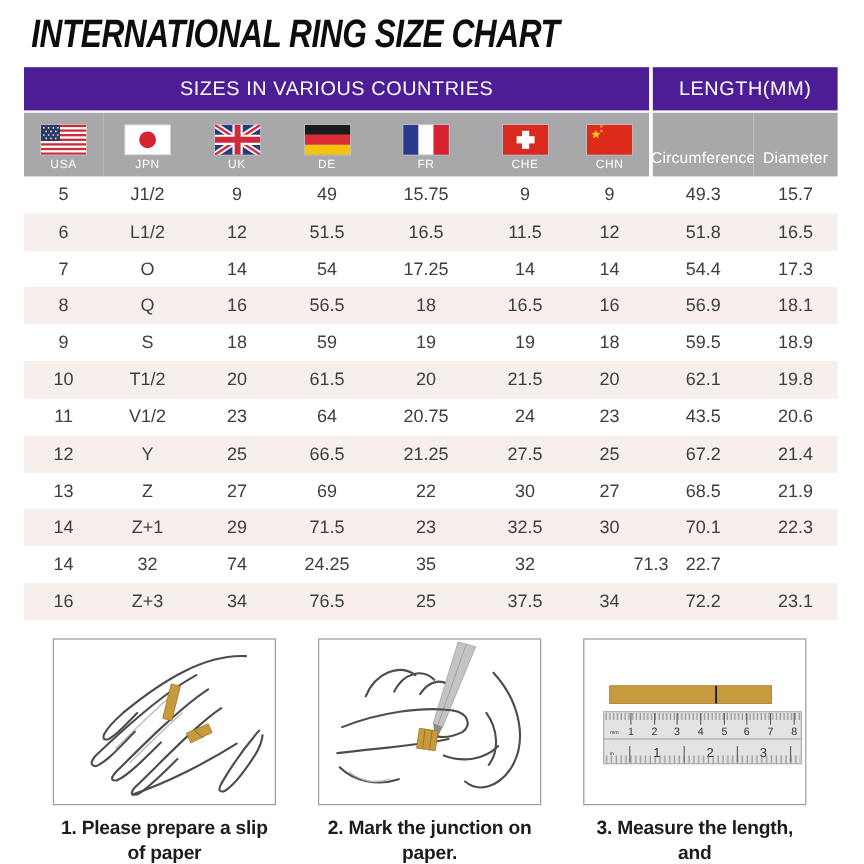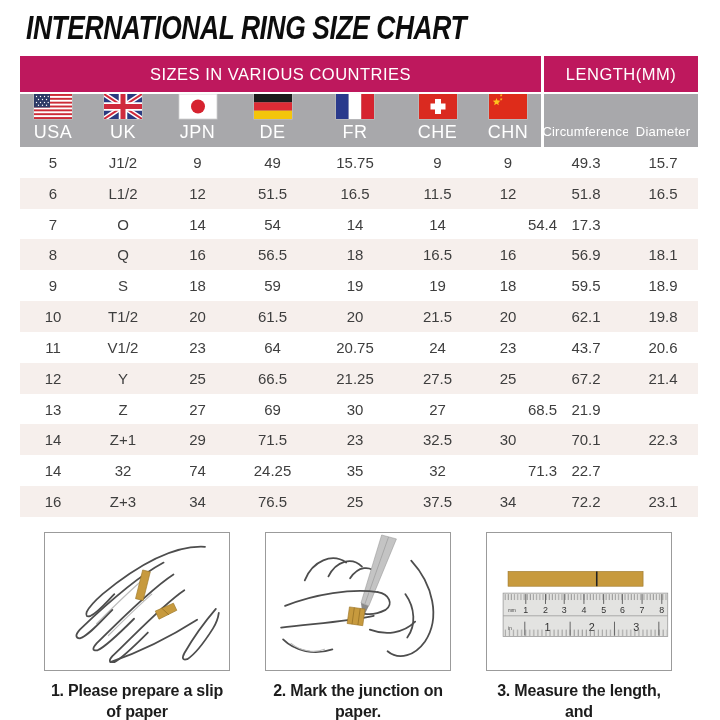--- a/index.html
+++ b/index.html
@@ -13,31 +13,31 @@
     margin:9px 0 9px 26px;
     font-size:33px;font-weight:bold;font-style:italic;
     color:#0d0d0d;letter-spacing:-0.5px;white-space:nowrap;
     transform:scaleX(0.80);transform-origin:left center;
   }
   
   .table-wrap{width:678px;margin-left:20px;}
   .grid{display:grid;grid-template-columns:66px 74px 75px 75px 90px 75px 66px 3px 84px 70px;}
   .hdr-top{display:grid;grid-template-columns:521px 3px 154px;height:36px;margin-bottom:2px;}
   .hdr-cell{
-    background:#be185d;color:#ffffff;display:flex;align-items:center;justify-content:center;
+    background:#4c1d95;color:#ffffff;display:flex;align-items:center;justify-content:center;
     font-size:16.5px;letter-spacing:0.5px;
   }
   .hdr-spacer{background:#ffffff;}
   .hdr-flags{height:53px;}
   .flag-col{
     background:#a8a8ab;display:flex;flex-direction:column;align-items:center;justify-content:flex-end;
     padding-bottom:4px;gap:3px;
   }
   .flag-col svg{display:block;box-shadow:0 0 0 0.5px rgba(255,255,255,0.35);}
-  .flag-label{color:#ffffff;font-size:18px;letter-spacing:0.5px;}
+  .flag-label{color:#ffffff;font-size:10px;letter-spacing:0.5px;}
   .len-col{
     background:#a8a8ab;display:flex;align-items:flex-end;justify-content:center;
     padding-bottom:8px;color:#ffffff;font-size:13px;letter-spacing:0.2px;
   }
   .tbody > div.trow:nth-of-type(even){background:#f6efec;}
   .trow{height:30.83px;}
   .trow .c{
     display:flex;align-items:center;justify-content:center;
     font-size:15px;color:#3e3e3e;
   }
@@ -102,35 +102,35 @@
           <circle cx="4.5" cy="11.3" r="0.7"></circle>
             <circle cx="8.5" cy="11.3" r="0.7"></circle>
             <circle cx="12.5" cy="11.3" r="0.7"></circle>
         </g>
       </svg>
       <span class="flag-label">USA</span>
     </div>
 
     <div class="flag-col">
       <svg viewBox="0 0 38 25" width="38" height="25">
+        <rect width="38" height="25" fill="#ffffff" stroke="#d9d9d9" stroke-width="1"></rect>
+        <circle cx="19" cy="12.5" r="7" fill="#d6232f"></circle>
+      </svg>
+      <span class="flag-label">JPN</span>
+    </div>
+
+    <div class="flag-col">
+      <svg viewBox="0 0 38 25" width="38" height="25">
         <rect width="38" height="25" fill="#2b3a80"></rect>
         <path d="M0,0 L38,25 M38,0 L0,25" stroke="#ffffff" stroke-width="5"></path>
         <path d="M0,0 L38,25 M38,0 L0,25" stroke="#d02a3c" stroke-width="2"></path>
         <path d="M19,0 L19,25 M0,12.5 L38,12.5" stroke="#ffffff" stroke-width="8.5"></path>
         <path d="M19,0 L19,25 M0,12.5 L38,12.5" stroke="#d02a3c" stroke-width="5"></path>
       </svg>
       <span class="flag-label">UK</span>
-    </div>
-
-    <div class="flag-col">
-      <svg viewBox="0 0 38 25" width="38" height="25">
-        <rect width="38" height="25" fill="#ffffff" stroke="#d9d9d9" stroke-width="1"></rect>
-        <circle cx="19" cy="12.5" r="7" fill="#d6232f"></circle>
-      </svg>
-      <span class="flag-label">JPN</span>
     </div>
 
     <div class="flag-col">
       <svg viewBox="0 0 38 25" width="38" height="25">
         <rect width="38" height="8.33" fill="#1b1b1b"></rect>
         <rect y="8.33" width="38" height="8.33" fill="#dd2c35"></rect>
         <rect y="16.66" width="38" height="8.34" fill="#f4c50c"></rect>
       </svg>
       <span class="flag-label">DE</span>
     </div>
@@ -201,20 +201,21 @@
         <span></span>
         <span class="c">51.8</span>
         <span class="c">16.5</span>
       </div>
 
       <div class="grid trow">
         <span class="c">7</span>
         <span class="c">O</span>
         <span class="c">14</span>
         <span class="c">54</span>
+        <span class="c">17.25</span>
         <span class="c">14</span>
         <span class="c">14</span>
         <span></span>
         <span class="c">54.4</span>
         <span class="c">17.3</span>
       </div>
 
       <div class="grid trow">
         <span class="c">8</span>
         <span class="c">Q</span>
@@ -256,21 +257,21 @@
 
       <div class="grid trow">
         <span class="c">11</span>
         <span class="c">V1/2</span>
         <span class="c">23</span>
         <span class="c">64</span>
         <span class="c">20.75</span>
         <span class="c">24</span>
         <span class="c">23</span>
         <span></span>
-        <span class="c">43.7</span>
+        <span class="c">43.5</span>
         <span class="c">20.6</span>
       </div>
 
       <div class="grid trow">
         <span class="c">12</span>
         <span class="c">Y</span>
         <span class="c">25</span>
         <span class="c">66.5</span>
         <span class="c">21.25</span>
         <span class="c">27.5</span>
@@ -278,20 +279,21 @@
         <span></span>
         <span class="c">67.2</span>
         <span class="c">21.4</span>
       </div>
 
       <div class="grid trow">
         <span class="c">13</span>
         <span class="c">Z</span>
         <span class="c">27</span>
         <span class="c">69</span>
+        <span class="c">22</span>
         <span class="c">30</span>
         <span class="c">27</span>
         <span></span>
         <span class="c">68.5</span>
         <span class="c">21.9</span>
       </div>
 
       <div class="grid trow">
         <span class="c">14</span>
         <span class="c">Z+1</span>

